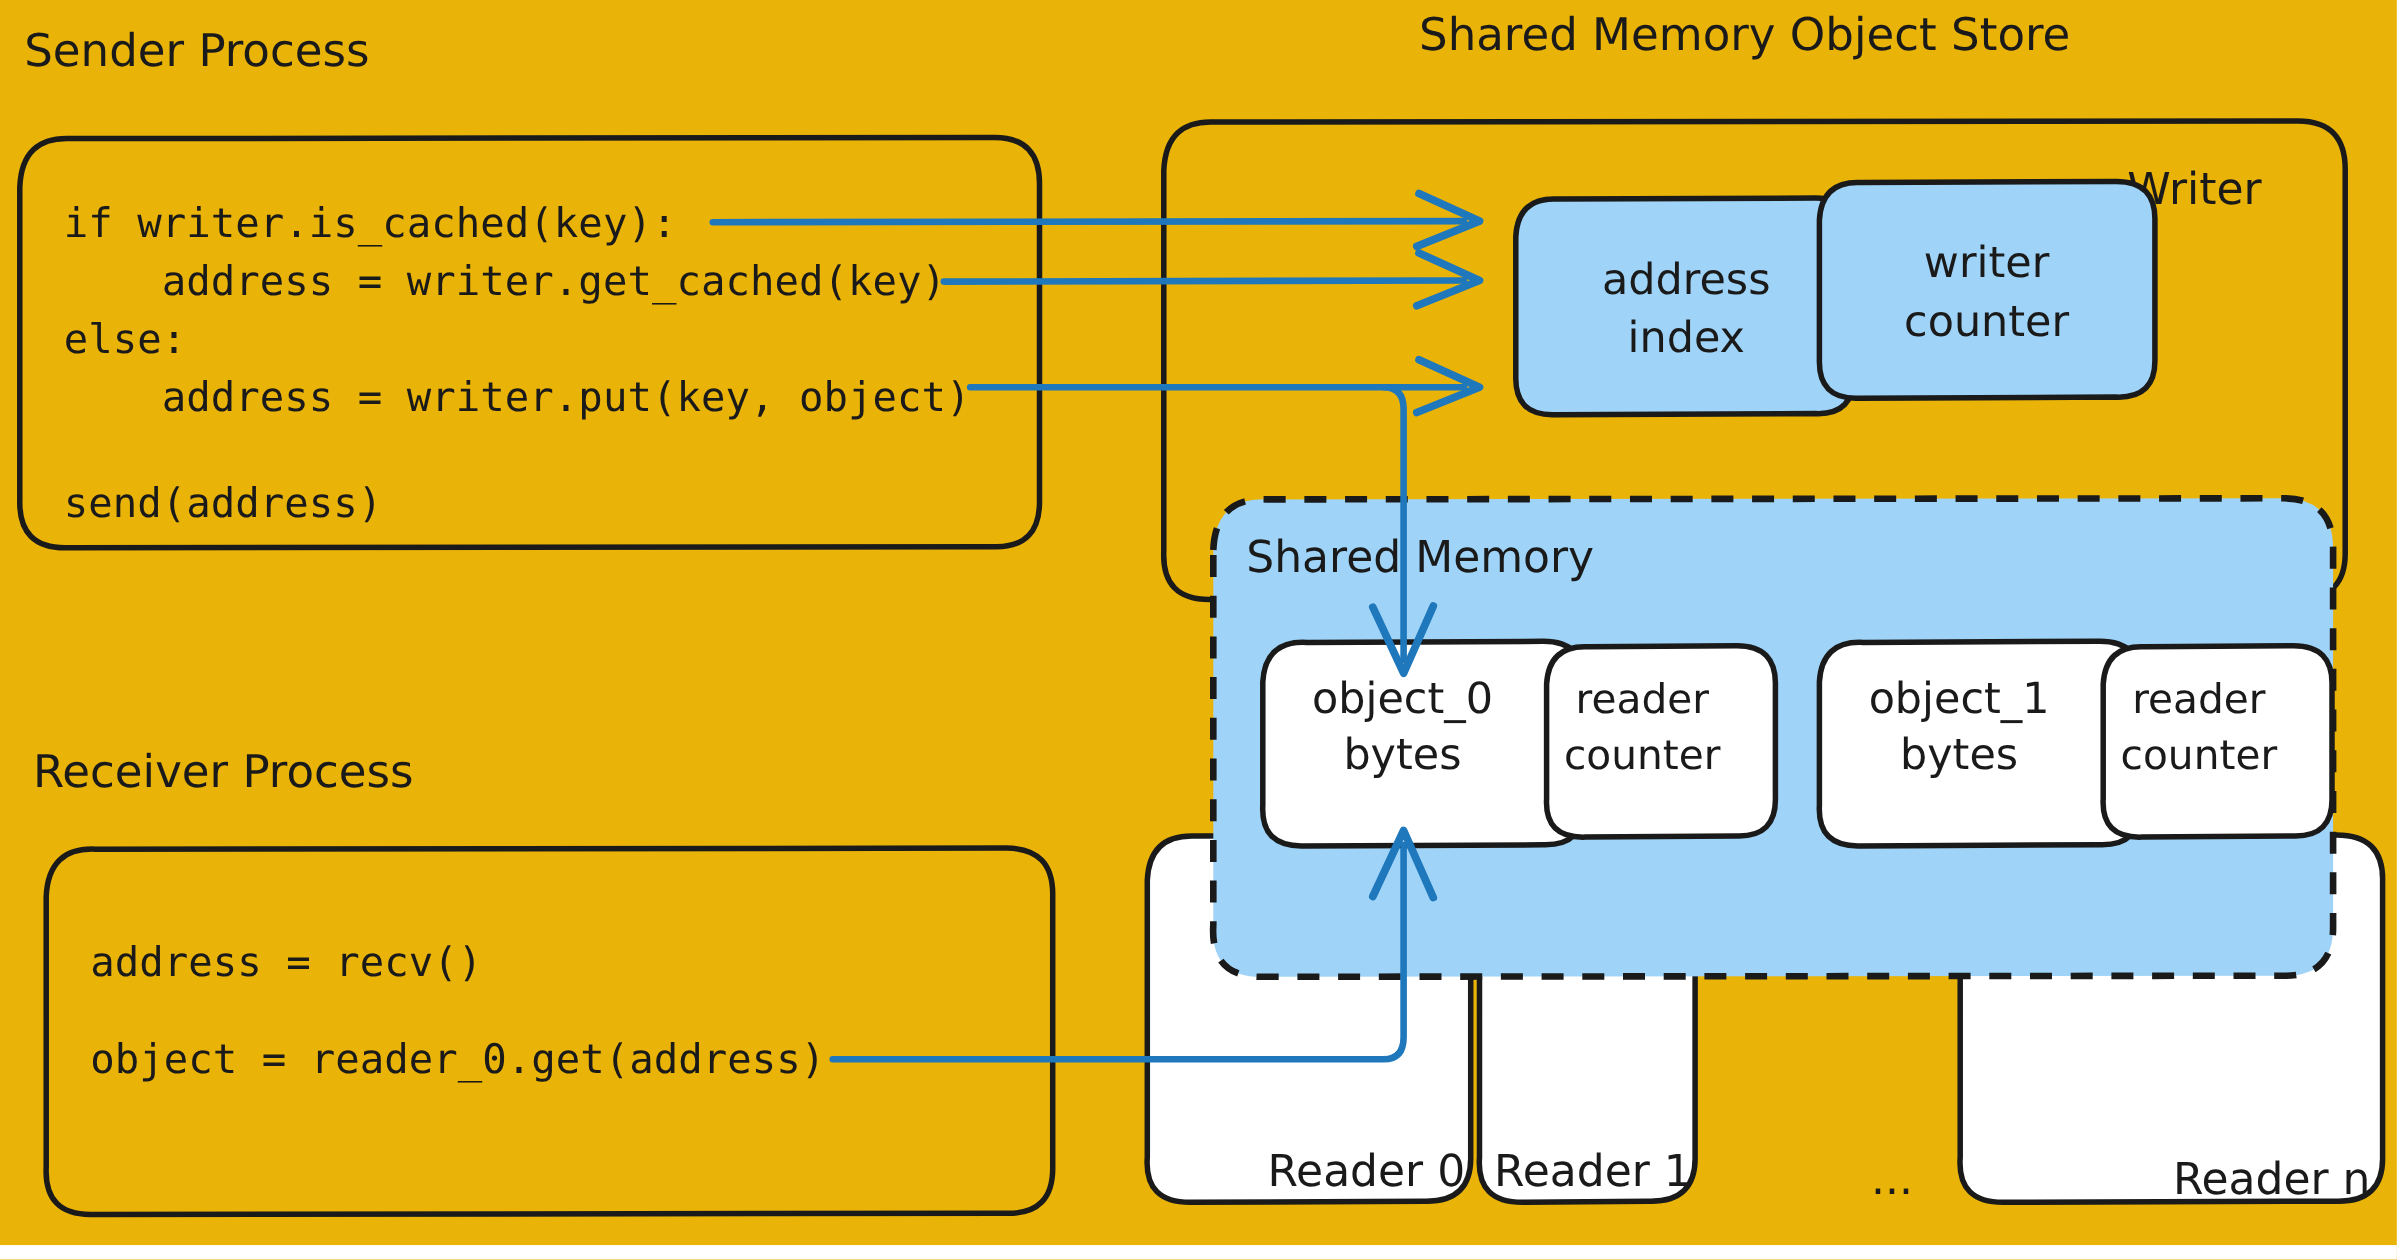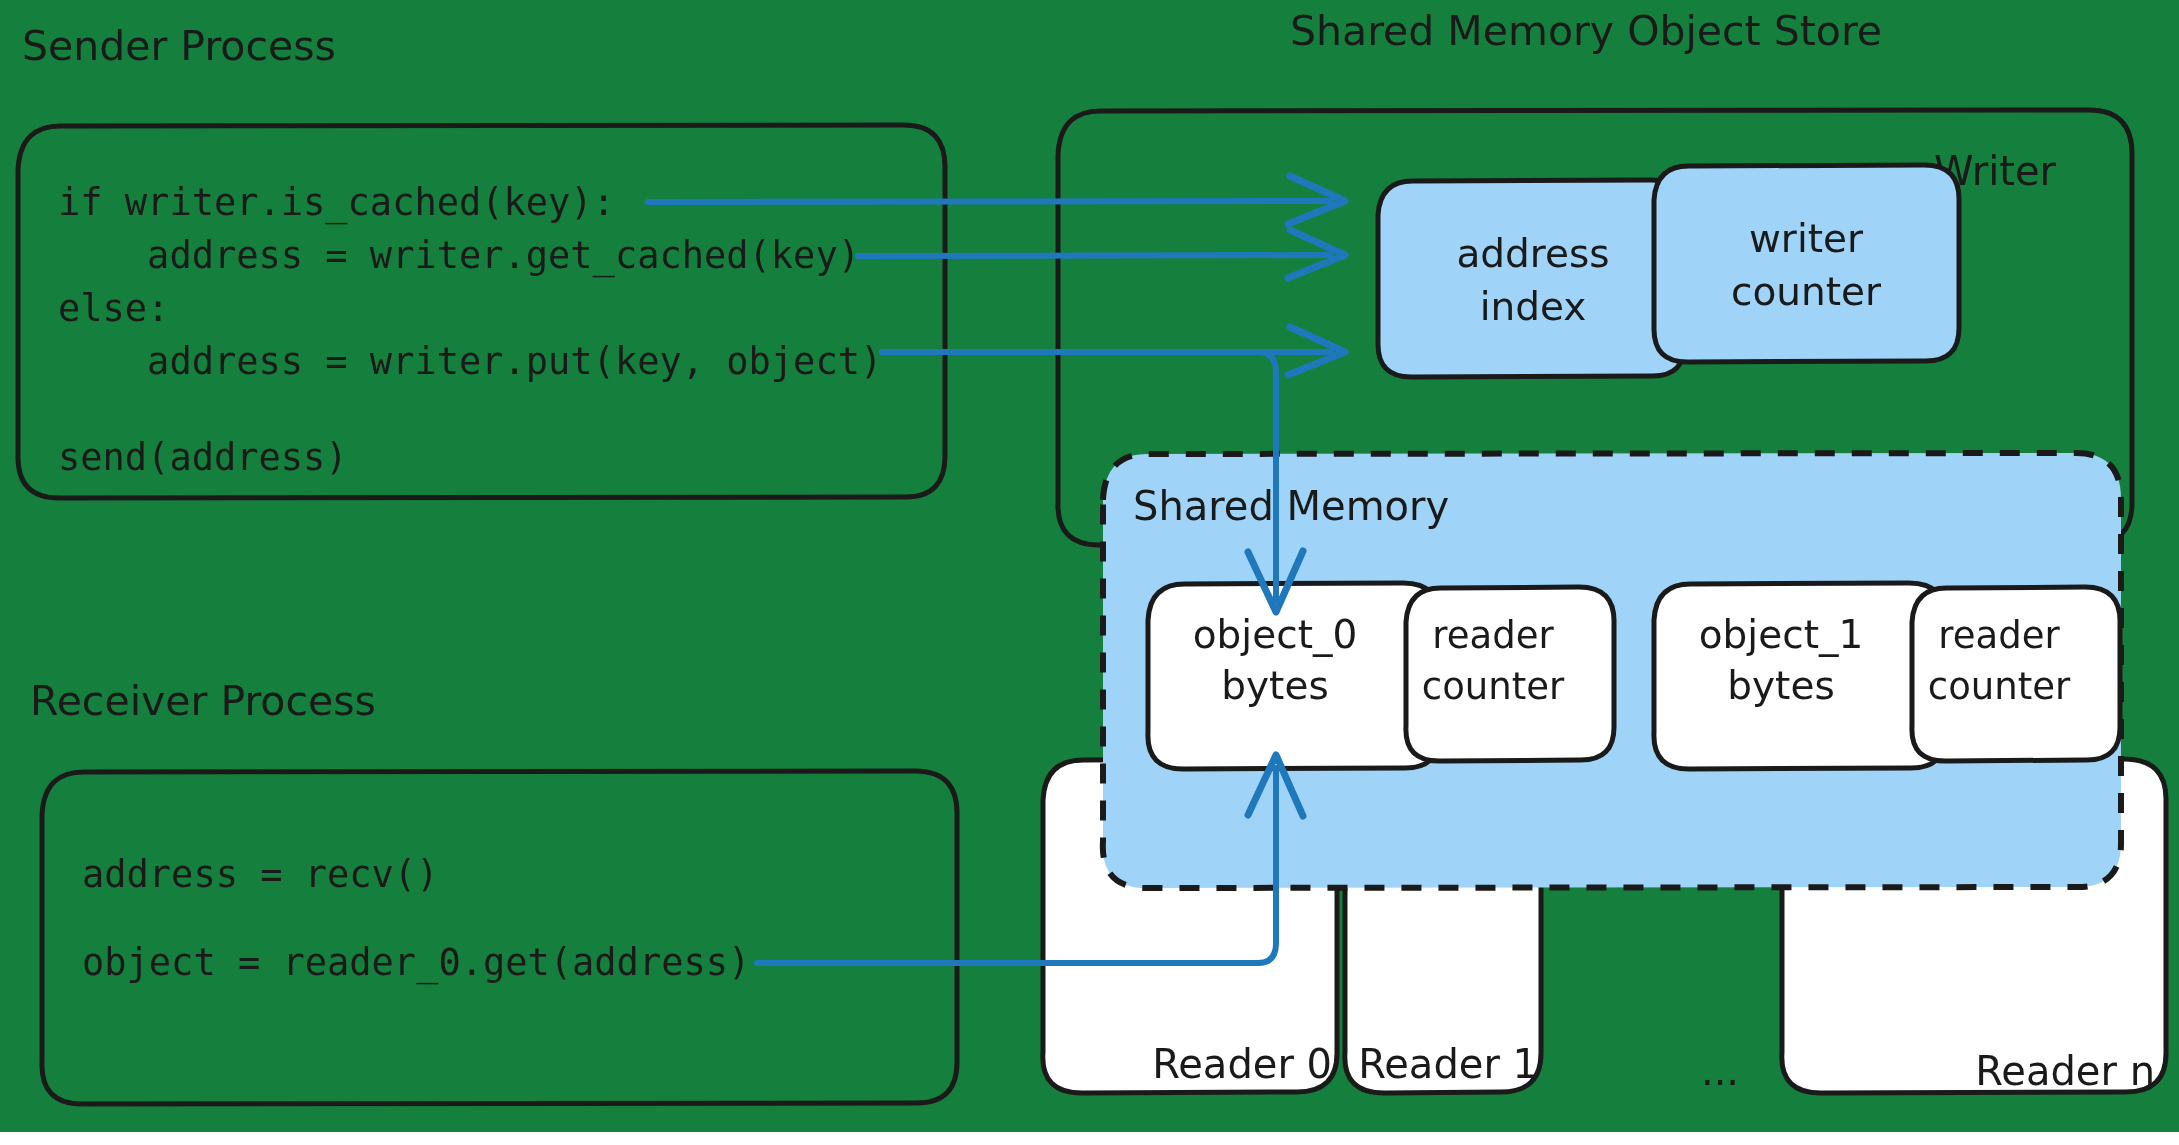--- a/index.html
+++ b/index.html
@@ -4,21 +4,21 @@
 <style>
   html, body {
     margin: 0;
     padding: 0;
     background: #ffffff;
   }
   #stage {
     position: relative;
     width: 2179px;
     height: 1132px;
-    background: #15803d;
+    background: #eab308;
     overflow: hidden;
     font-family: "DejaVu Sans", sans-serif;
     text-decoration: underline;
   }
   #stage svg {
     position: absolute;
     left: 0;
     top: 0;
   }
   .hand {

